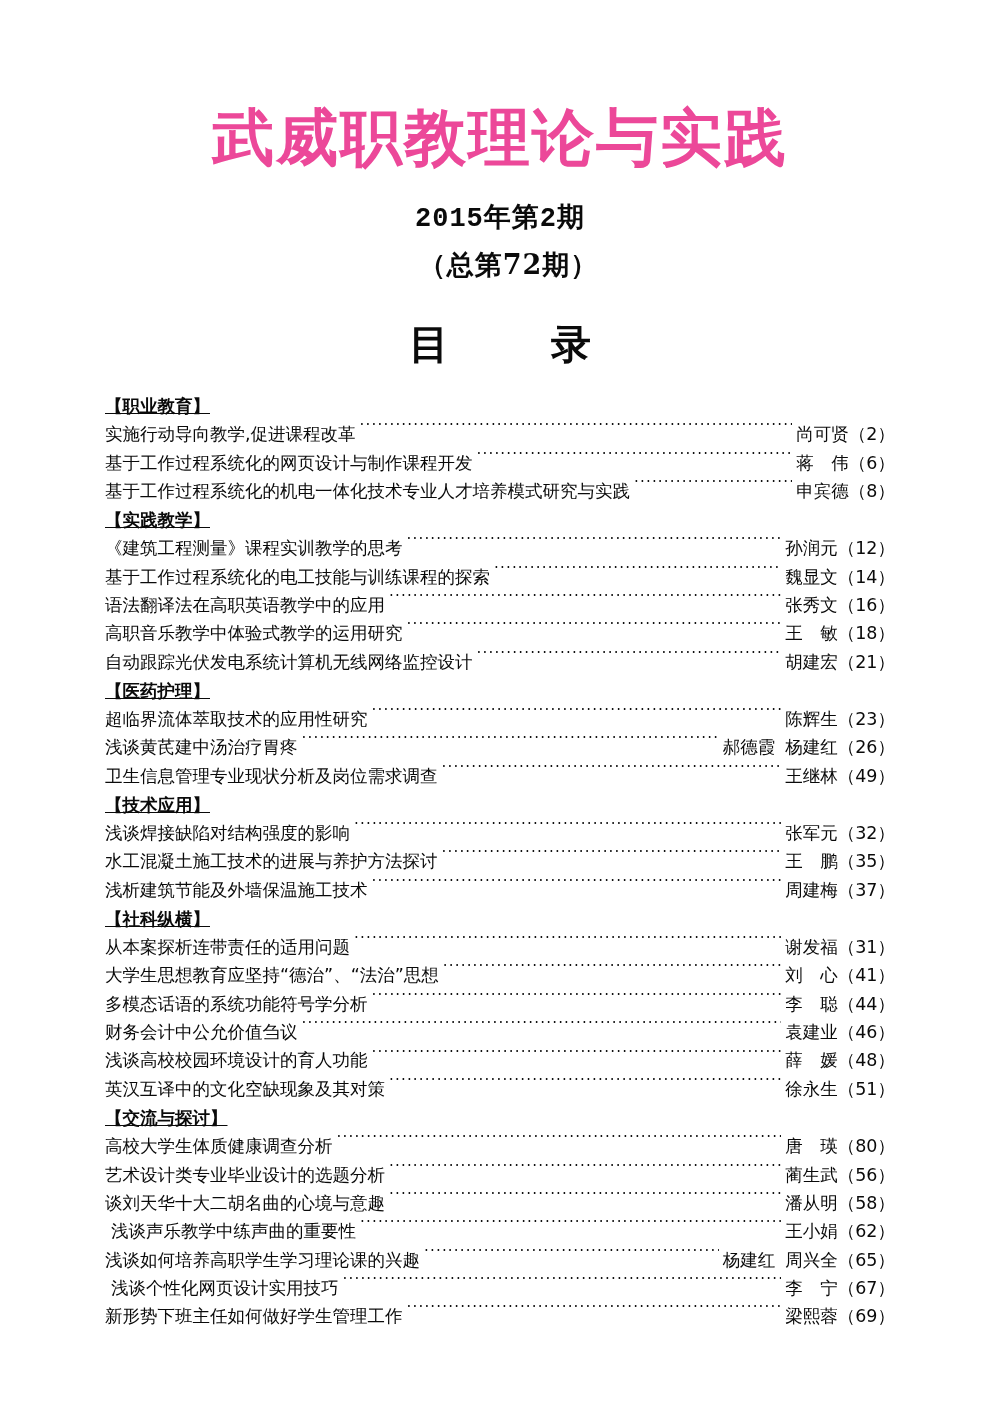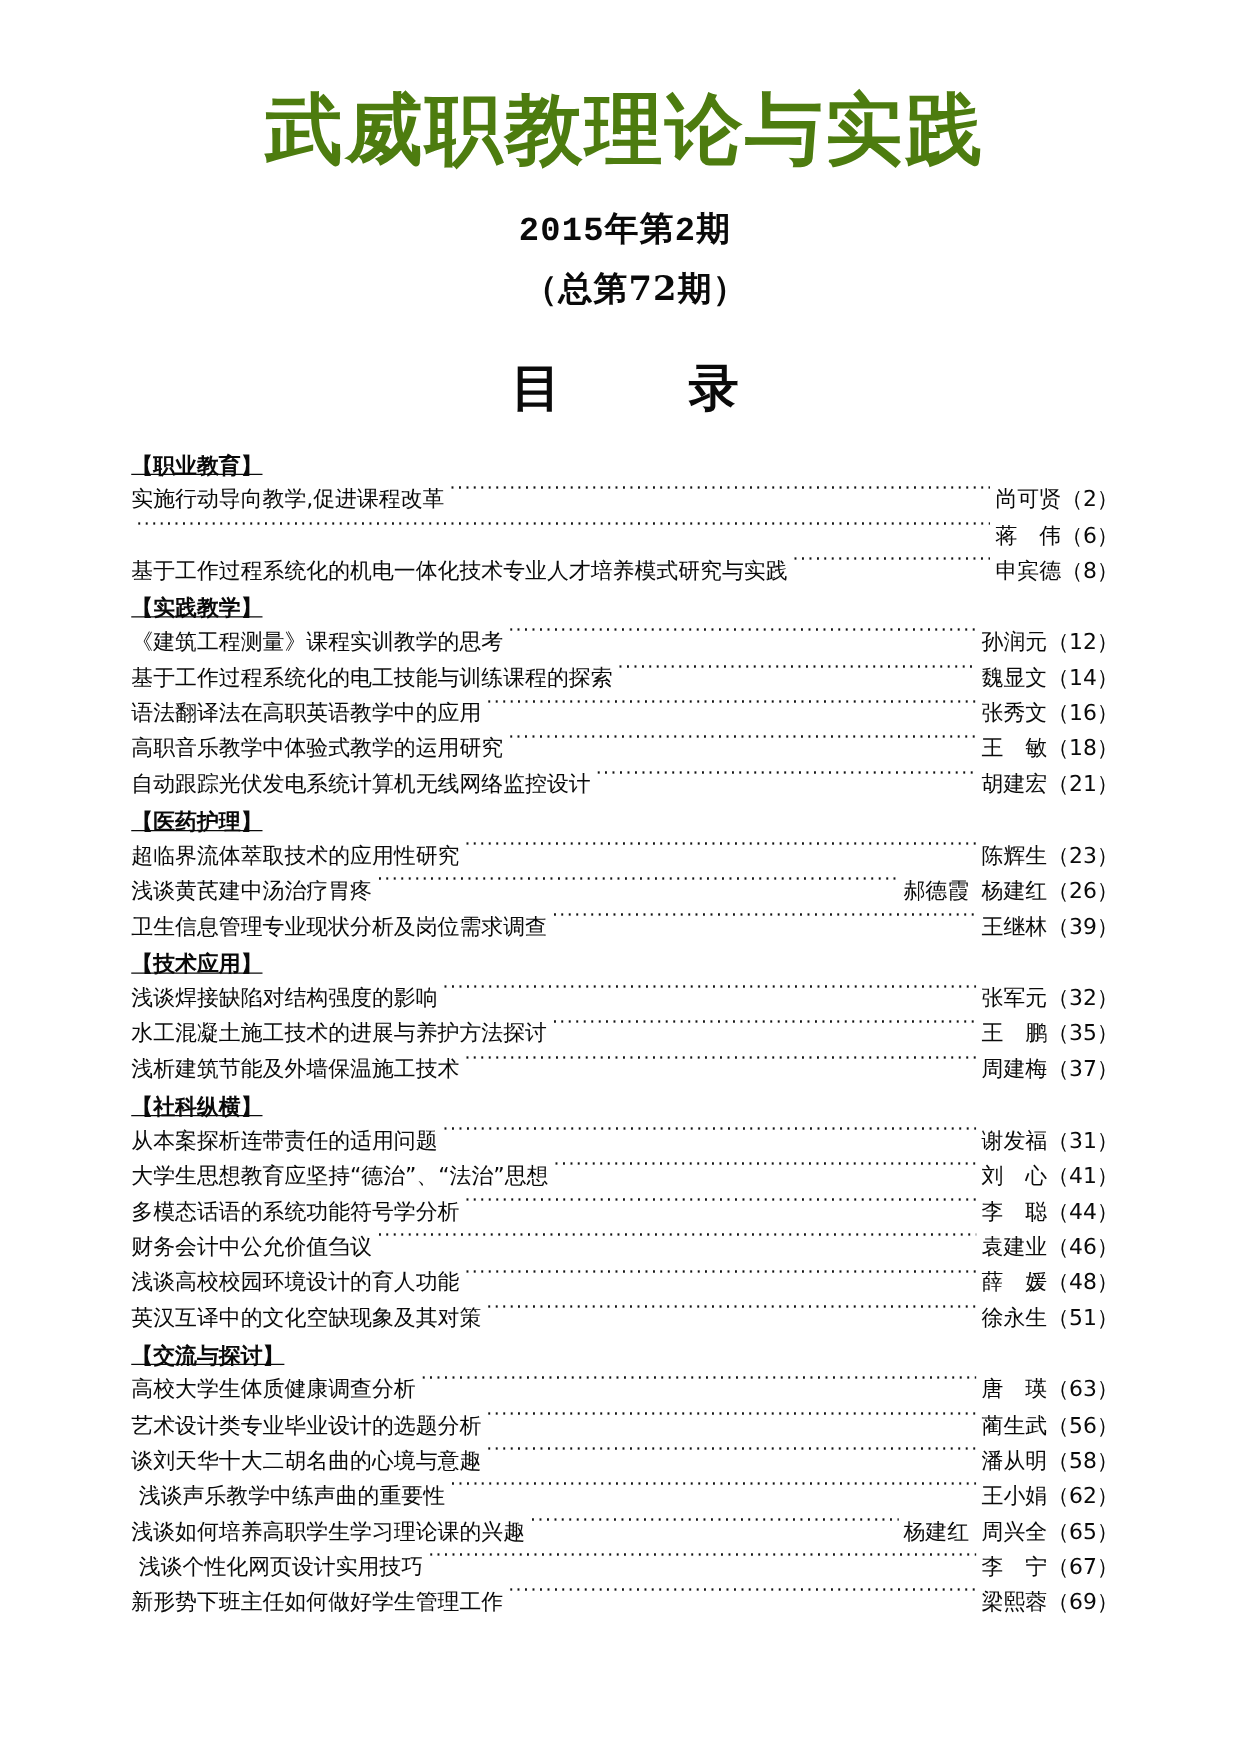--- a/index.html
+++ b/index.html
@@ -21,23 +21,23 @@
     box-sizing: border-box;
     padding: 0;
     position: relative;
   }
   .journal-title {
     text-align: center;
     font-family: "DejaVu Serif", "Liberation Serif", serif;
     font-weight: bold;
     font-size: 62px;
     letter-spacing: 2px;
-    margin-top: 68px;
+    margin-top: 102px;
     line-height: 1.15;
-    color: #4d7c0f;
+    color: #ec4899;
   }
   .issue-line {
     text-align: center;
     font-family: Liberation Mono, monospace;
     font-weight: bold;
     font-size: 27px;
     margin-top: 26px;
     letter-spacing: 1px;
   }
   .issue-line2 {
@@ -126,20 +126,21 @@
   <div class="toc">
 
     <div class="section-head">【职业教育】</div>
     <div class="entry">
       <span class="title">实施行动导向教学,促进课程改革</span>
       <span class="dots"></span>
       <span class="author">尚可贤</span>
       <span class="page-no">（2）</span>
     </div>
     <div class="entry">
+      <span class="title">基于工作过程系统化的网页设计与制作课程开发</span>
       <span class="dots"></span>
       <span class="author">蒋　伟</span>
       <span class="page-no">（6）</span>
     </div>
     <div class="entry">
       <span class="title">基于工作过程系统化的机电一体化技术专业人才培养模式研究与实践</span>
       <span class="dots"></span>
       <span class="author">申宾德</span>
       <span class="page-no">（8）</span>
     </div>
@@ -187,21 +188,21 @@
       <span class="title">浅谈黄芪建中汤治疗胃疼</span>
       <span class="dots"></span>
       <span class="coauthor">郝德霞</span>
       <span class="author">杨建红</span>
       <span class="page-no">（26）</span>
     </div>
     <div class="entry">
       <span class="title">卫生信息管理专业现状分析及岗位需求调查</span>
       <span class="dots"></span>
       <span class="author">王继林</span>
-      <span class="page-no">（39）</span>
+      <span class="page-no">（49）</span>
     </div>
 
     <div class="section-head">【技术应用】</div>
     <div class="entry">
       <span class="title">浅谈焊接缺陷对结构强度的影响</span>
       <span class="dots"></span>
       <span class="author">张军元</span>
       <span class="page-no">（32）</span>
     </div>
     <div class="entry">
@@ -253,21 +254,21 @@
       <span class="dots"></span>
       <span class="author">徐永生</span>
       <span class="page-no">（51）</span>
     </div>
 
     <div class="section-head">【交流与探讨】</div>
     <div class="entry">
       <span class="title">高校大学生体质健康调查分析</span>
       <span class="dots"></span>
       <span class="author">唐　瑛</span>
-      <span class="page-no">（63）</span>
+      <span class="page-no">（80）</span>
     </div>
     <div class="entry">
       <span class="title">艺术设计类专业毕业设计的选题分析</span>
       <span class="dots"></span>
       <span class="author">蔺生武</span>
       <span class="page-no">（56）</span>
     </div>
     <div class="entry">
       <span class="title">谈刘天华十大二胡名曲的心境与意趣</span>
       <span class="dots"></span>

